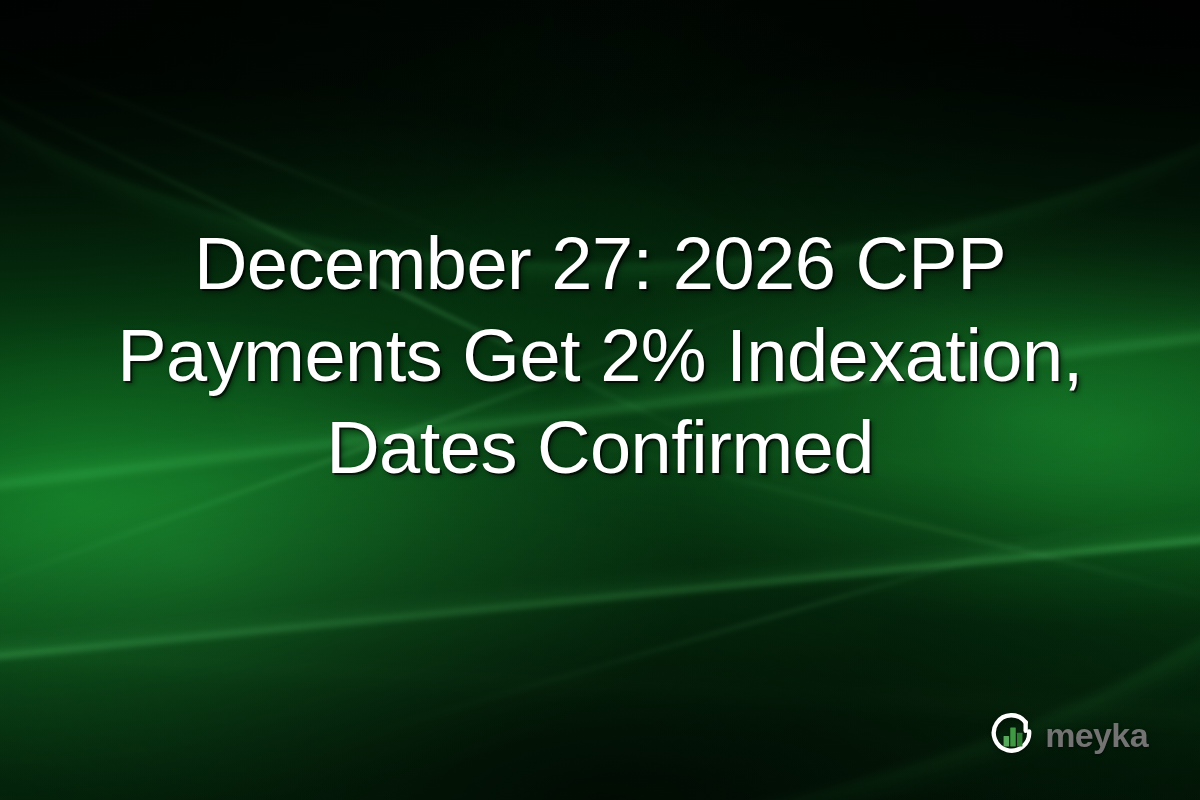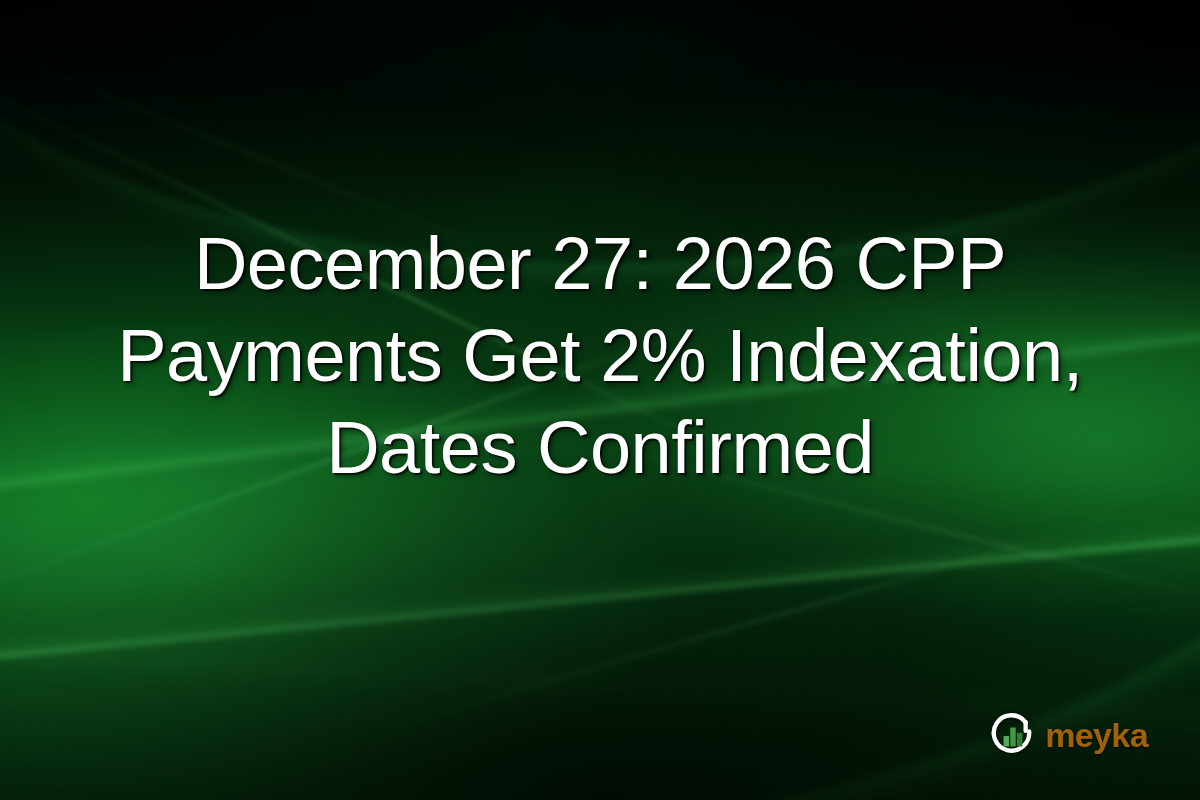--- a/index.html
+++ b/index.html
@@ -164,21 +164,21 @@
 
   .brand-mark {
     width: 46px;
     height: 46px;
     display: block;
     flex: 0 0 auto;
     filter: drop-shadow(0 1px 2px rgba(0,0,0,0.5));
   }
 
   .brand-word {
-    color: #a16207;
+    color: #737373;
     font-size: 34px;
     font-weight: 700;
     letter-spacing: -0.6px;
     line-height: 1;
     text-shadow: 0 1px 3px rgba(0,0,0,0.55);
   }
 </style>
 </head>
 <body>
 

